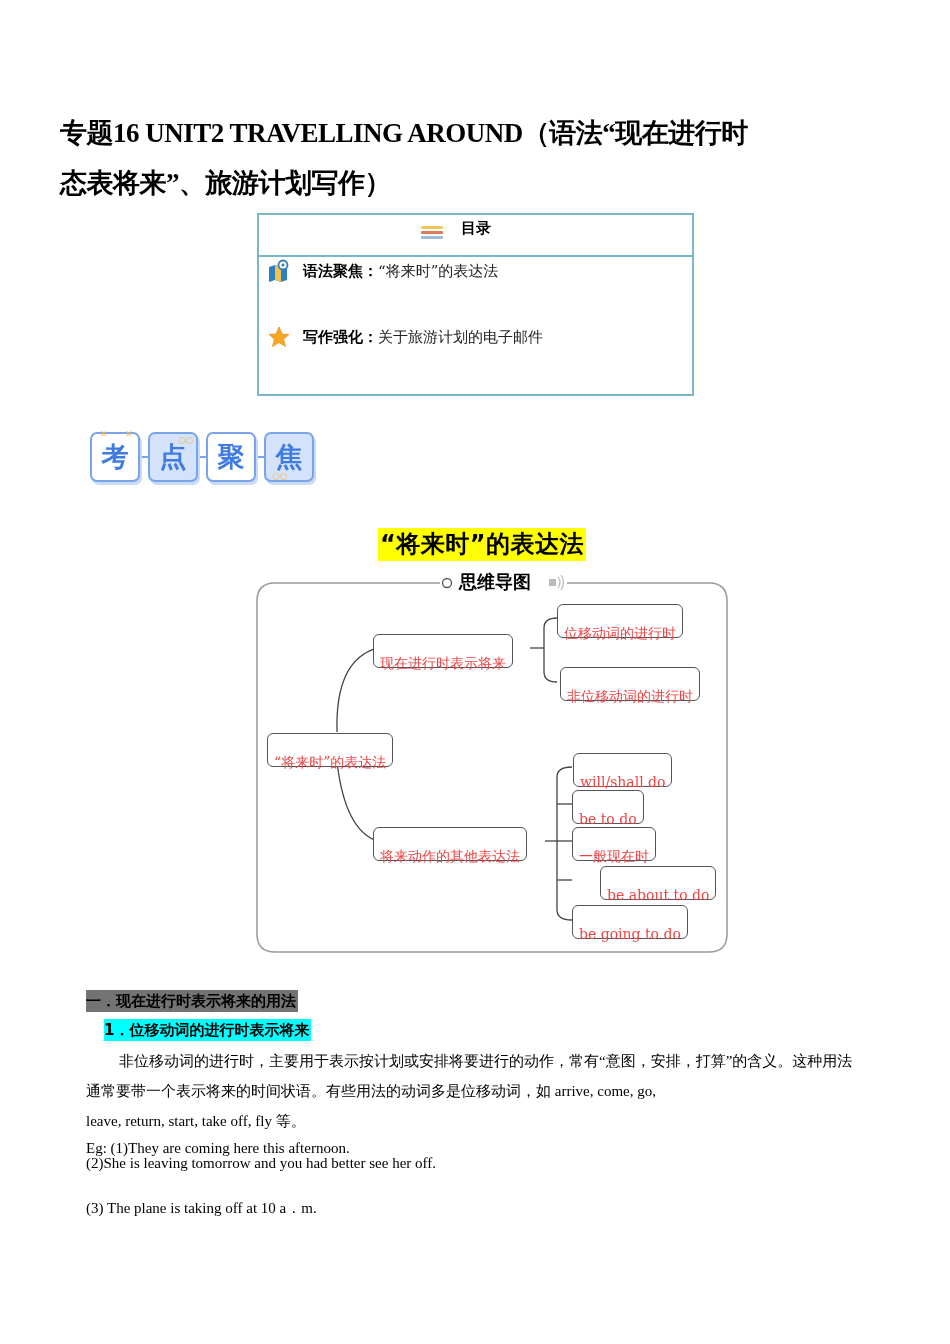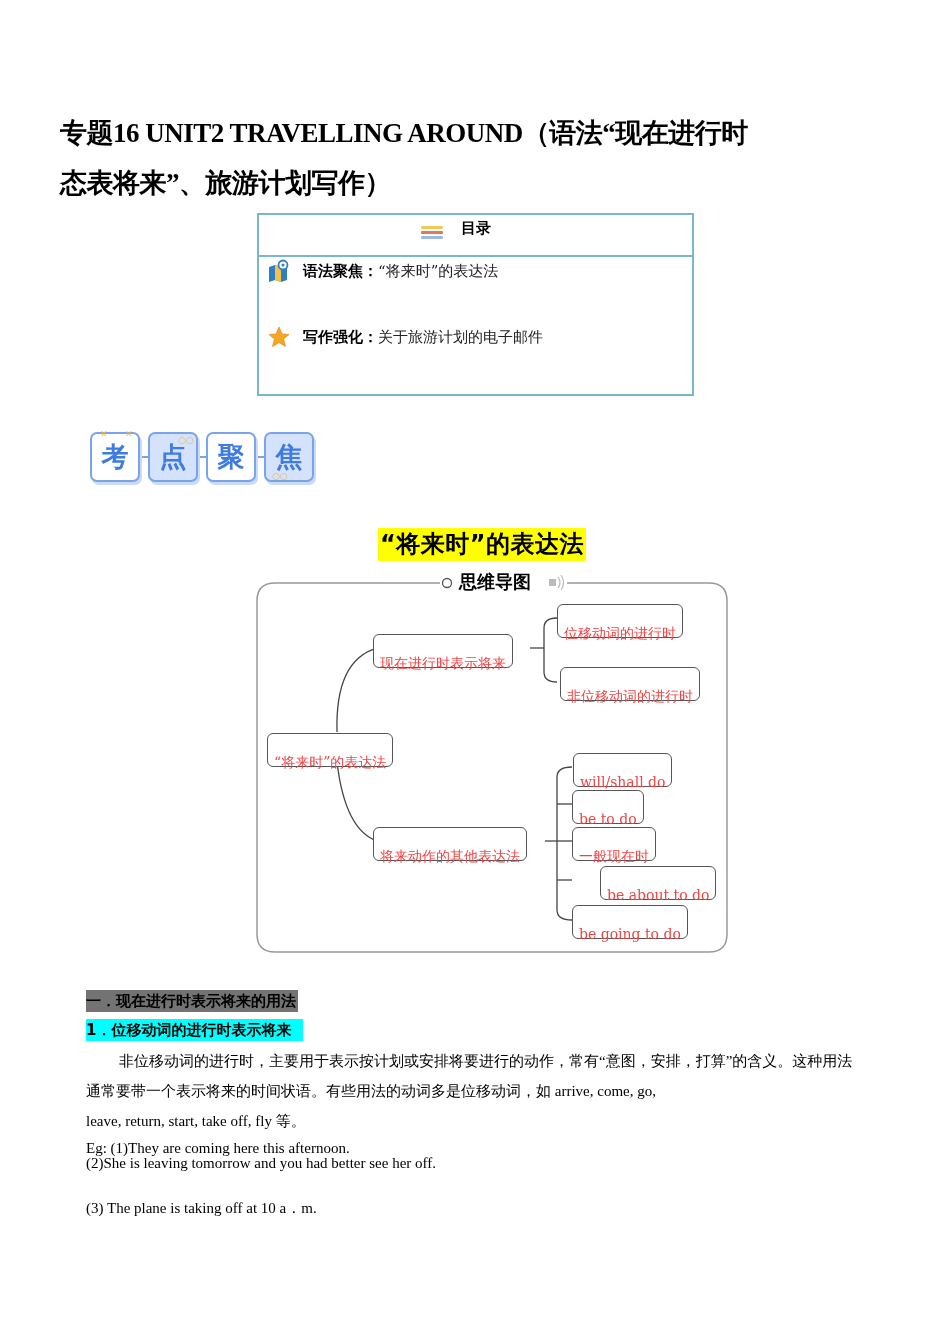--- a/index.html
+++ b/index.html
@@ -65,22 +65,22 @@
     font-family: "DejaVu Serif", serif; font-size: 14px; color: #ef4444; height: 28px; line-height: 25px;
     padding: 16px 6px; white-space: nowrap;
   }
 
   
   .hl-green {
     position: absolute; left: 86px; top: 990px; background: #737373; font-family: "DejaVu Sans", sans-serif;
     font-weight: bold; font-size: 15px; line-height: 22px; padding-right: 2px;
   }
   .hl-cyan {
-    position: absolute; left: 86px; top: 1019px; background: #00ffff; font-family: "DejaVu Sans", sans-serif;
-    font-weight: bold; font-size: 15px; line-height: 22px; padding-right: 12px;
+    position: absolute; left: 104px; top: 1019px; background: #00ffff; font-family: "DejaVu Sans", sans-serif;
+    font-weight: bold; font-size: 15px; line-height: 22px; padding-right: 2px;
   }
   .para {
     position: absolute; left: 86px; width: 778px; font-size: 15px; line-height: 30px;
     font-family: "Liberation Serif", "DejaVu Serif", serif;
   }
   .para.p1 { top: 1046px; text-indent: 33px; }
   .ex { position: absolute; left: 86px; font-size: 15px; font-family: "Liberation Serif", "DejaVu Serif", serif; }
 </style>
 </head>
 <body>

